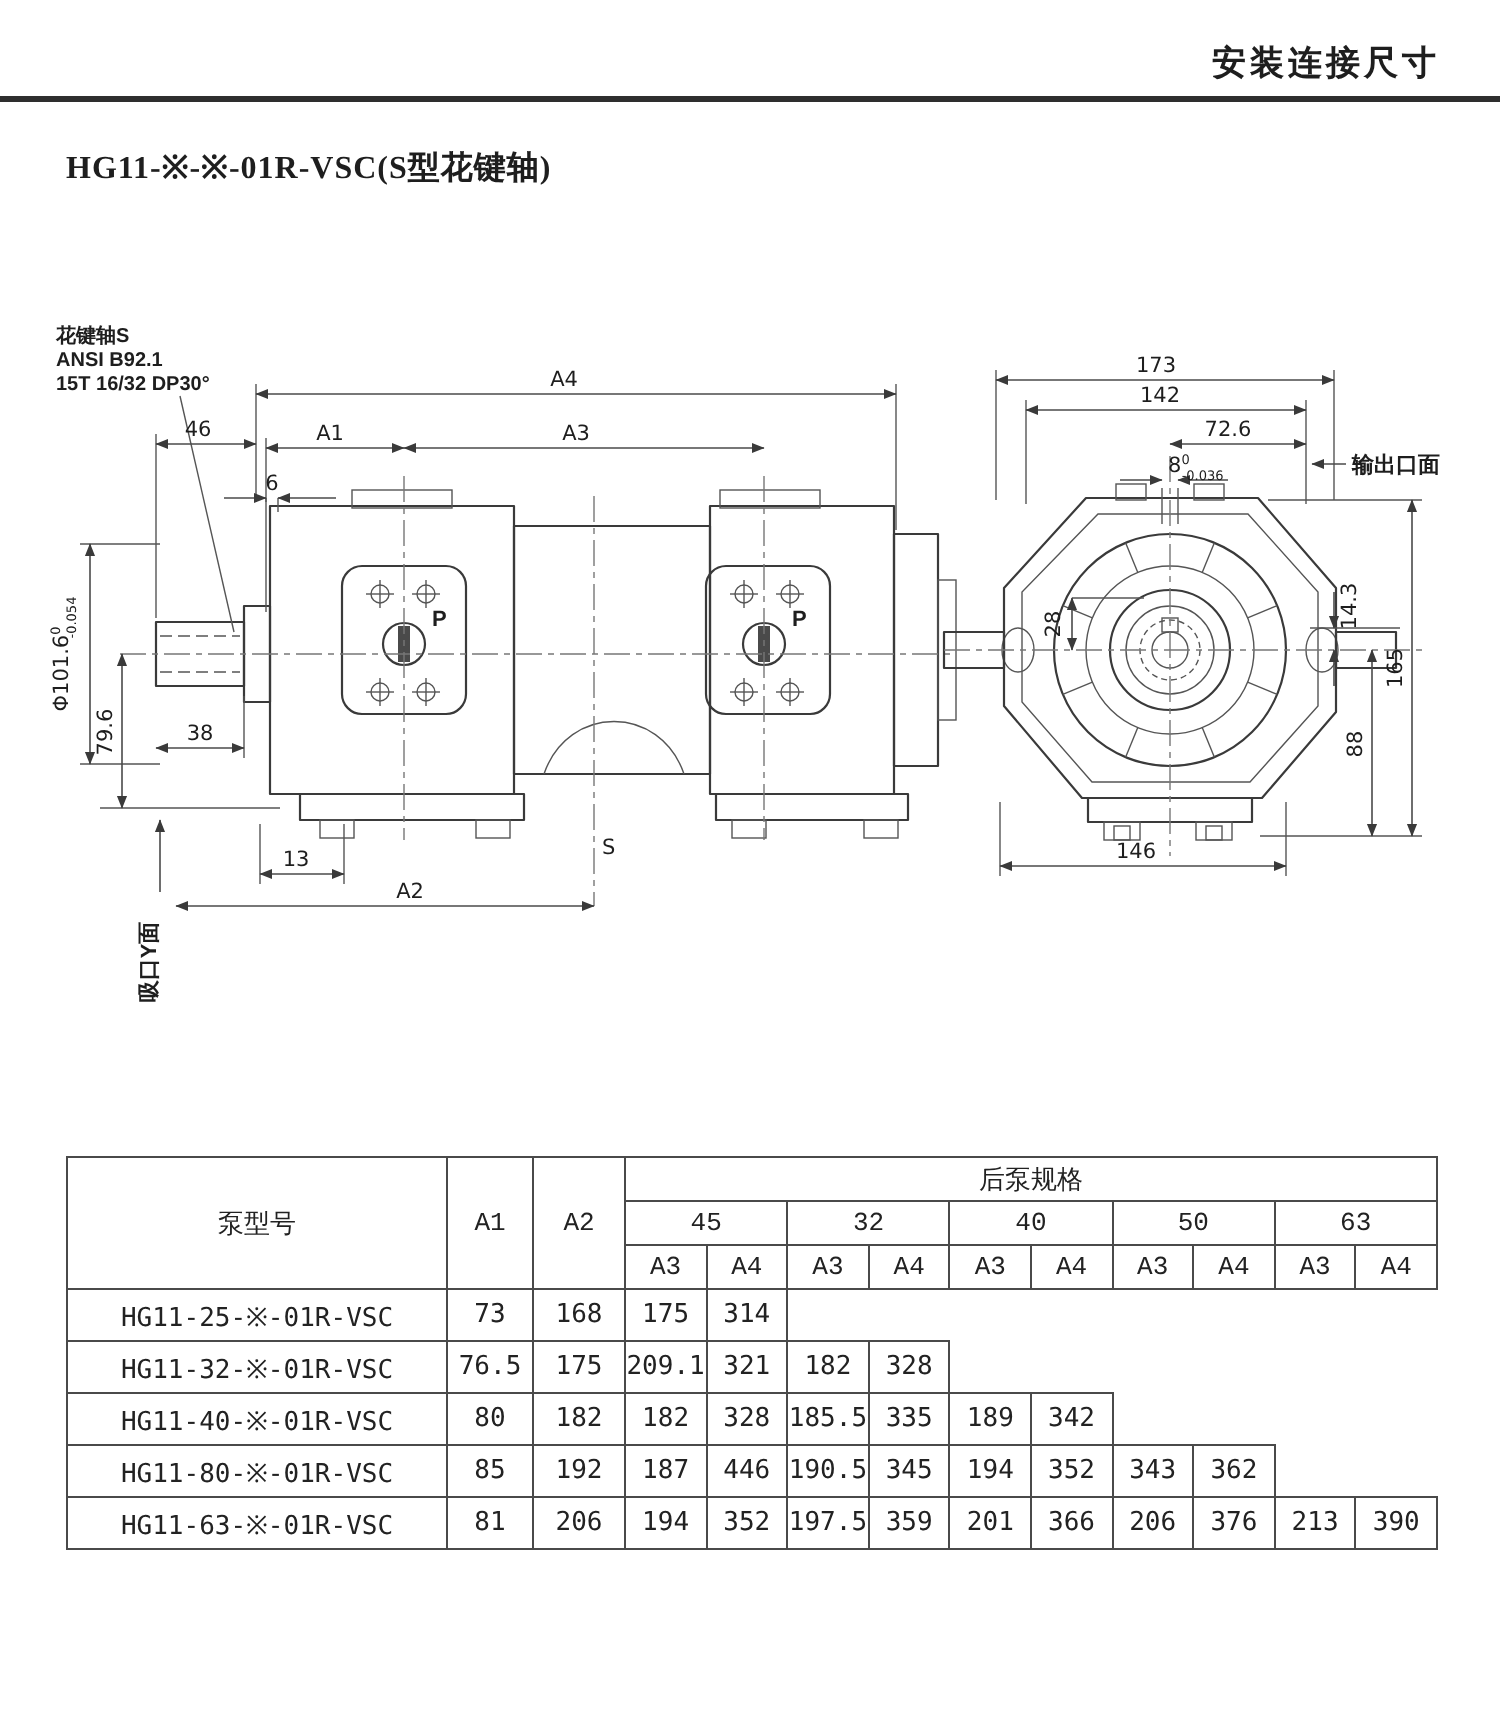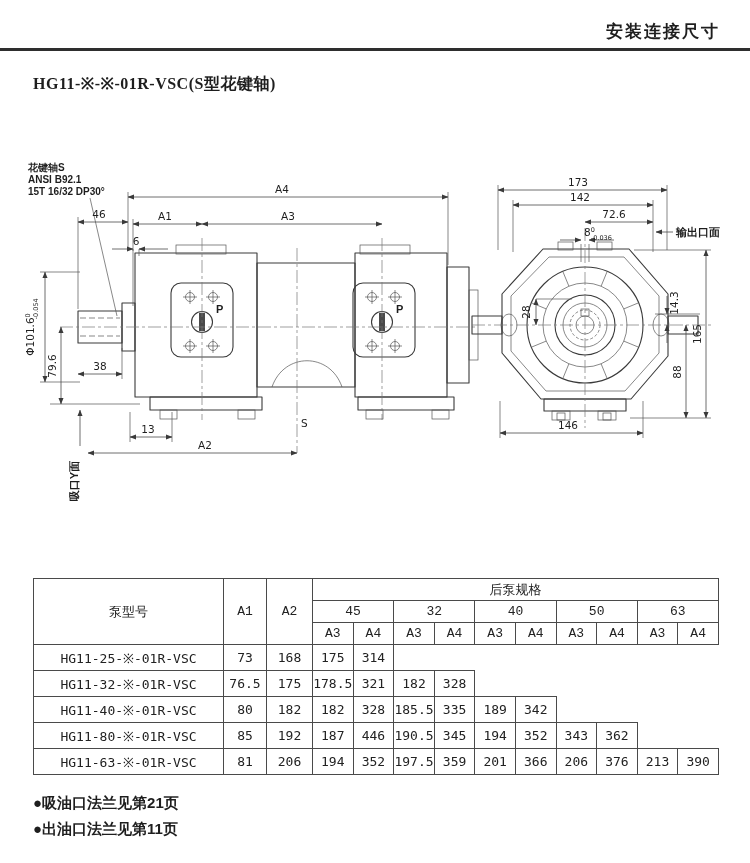--- a/index.html
+++ b/index.html
@@ -317,21 +317,21 @@
             <td class="empty"></td>
             <td class="empty"></td>
             <td class="empty"></td>
             <td class="empty"></td>
             <td class="empty"></td>
           </tr>
           <tr>
             <td>HG11-32-※-01R-VSC</td>
             <td>76.5</td>
             <td>175</td>
-            <td>178.5</td>
+            <td>209.1</td>
             <td>321</td>
             <td>182</td>
             <td>328</td>
             <td class="empty"></td>
             <td class="empty"></td>
             <td class="empty"></td>
             <td class="empty"></td>
             <td class="empty"></td>
             <td class="empty"></td>
           </tr>
@@ -377,18 +377,14 @@
             <td>366</td>
             <td>206</td>
             <td>376</td>
             <td>213</td>
             <td>390</td>
           </tr>
         </tbody>
     </table>
   </div>
 
-  <div class="notes">
-    <div>●吸油口法兰见第21页</div>
-    <div>●出油口法兰见第11页</div>
-  </div>
 
 </div>
 
 </body></html>

